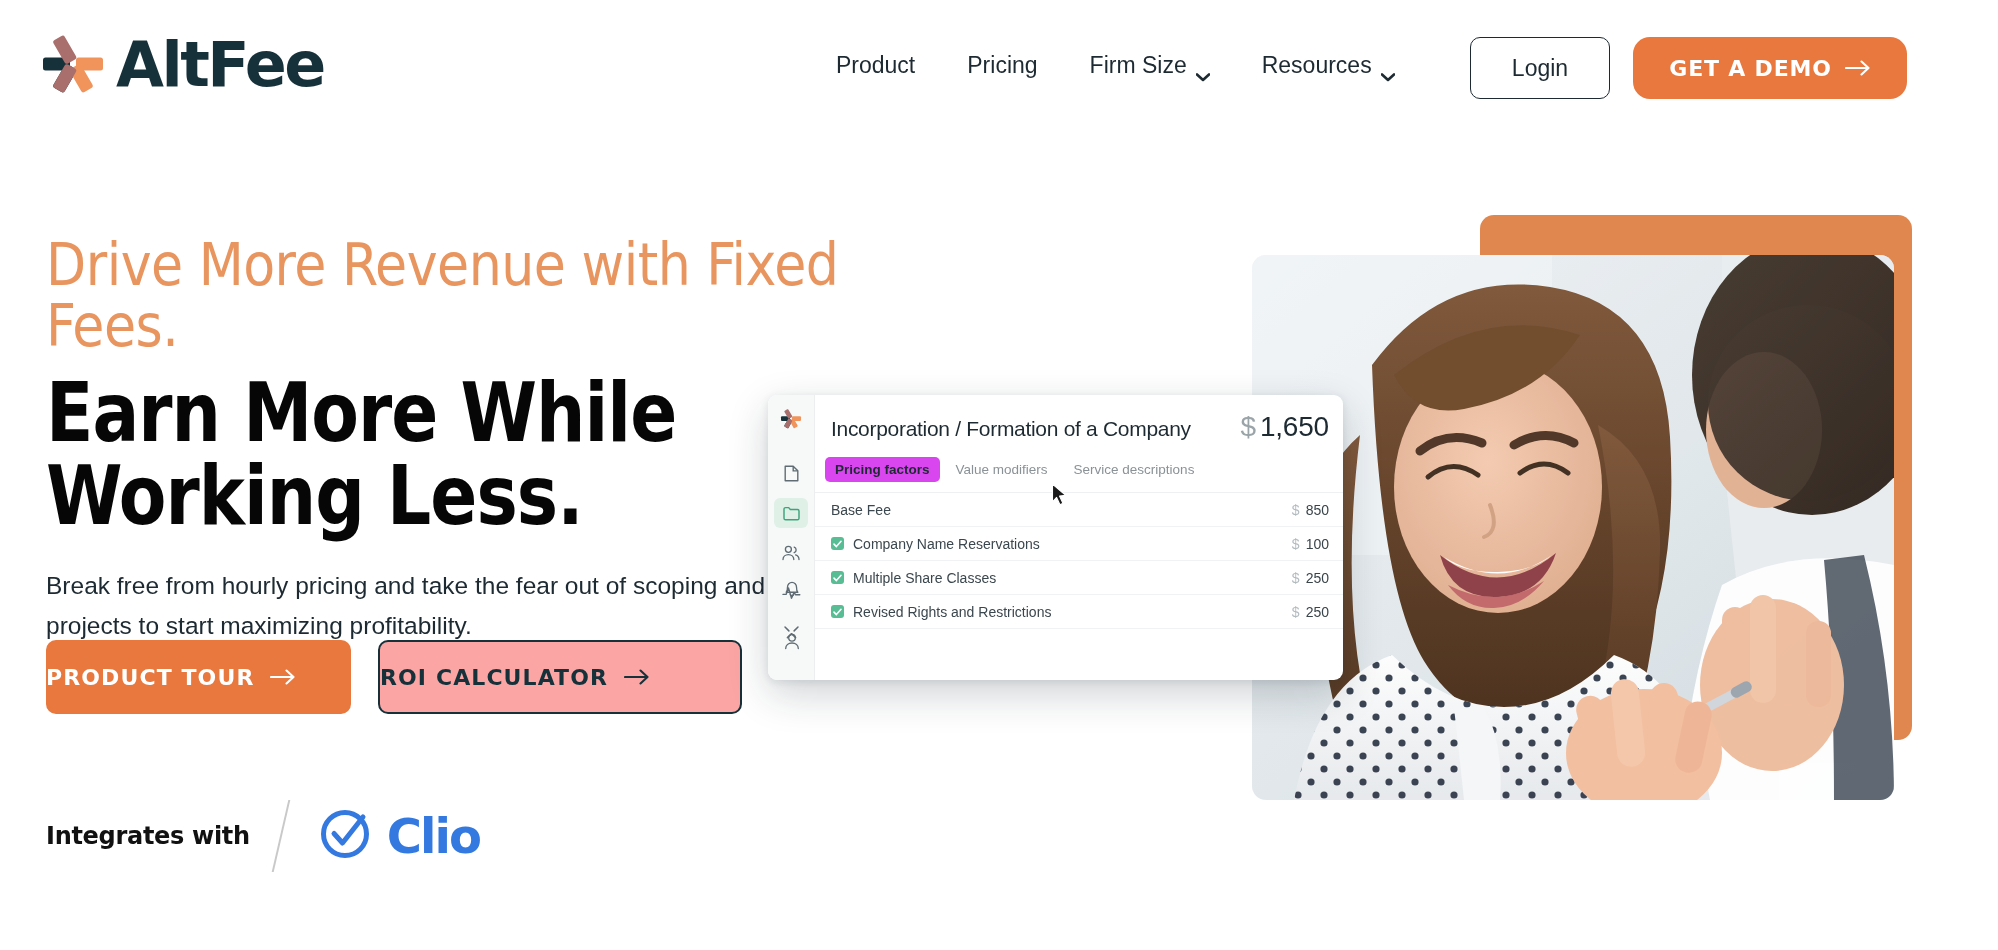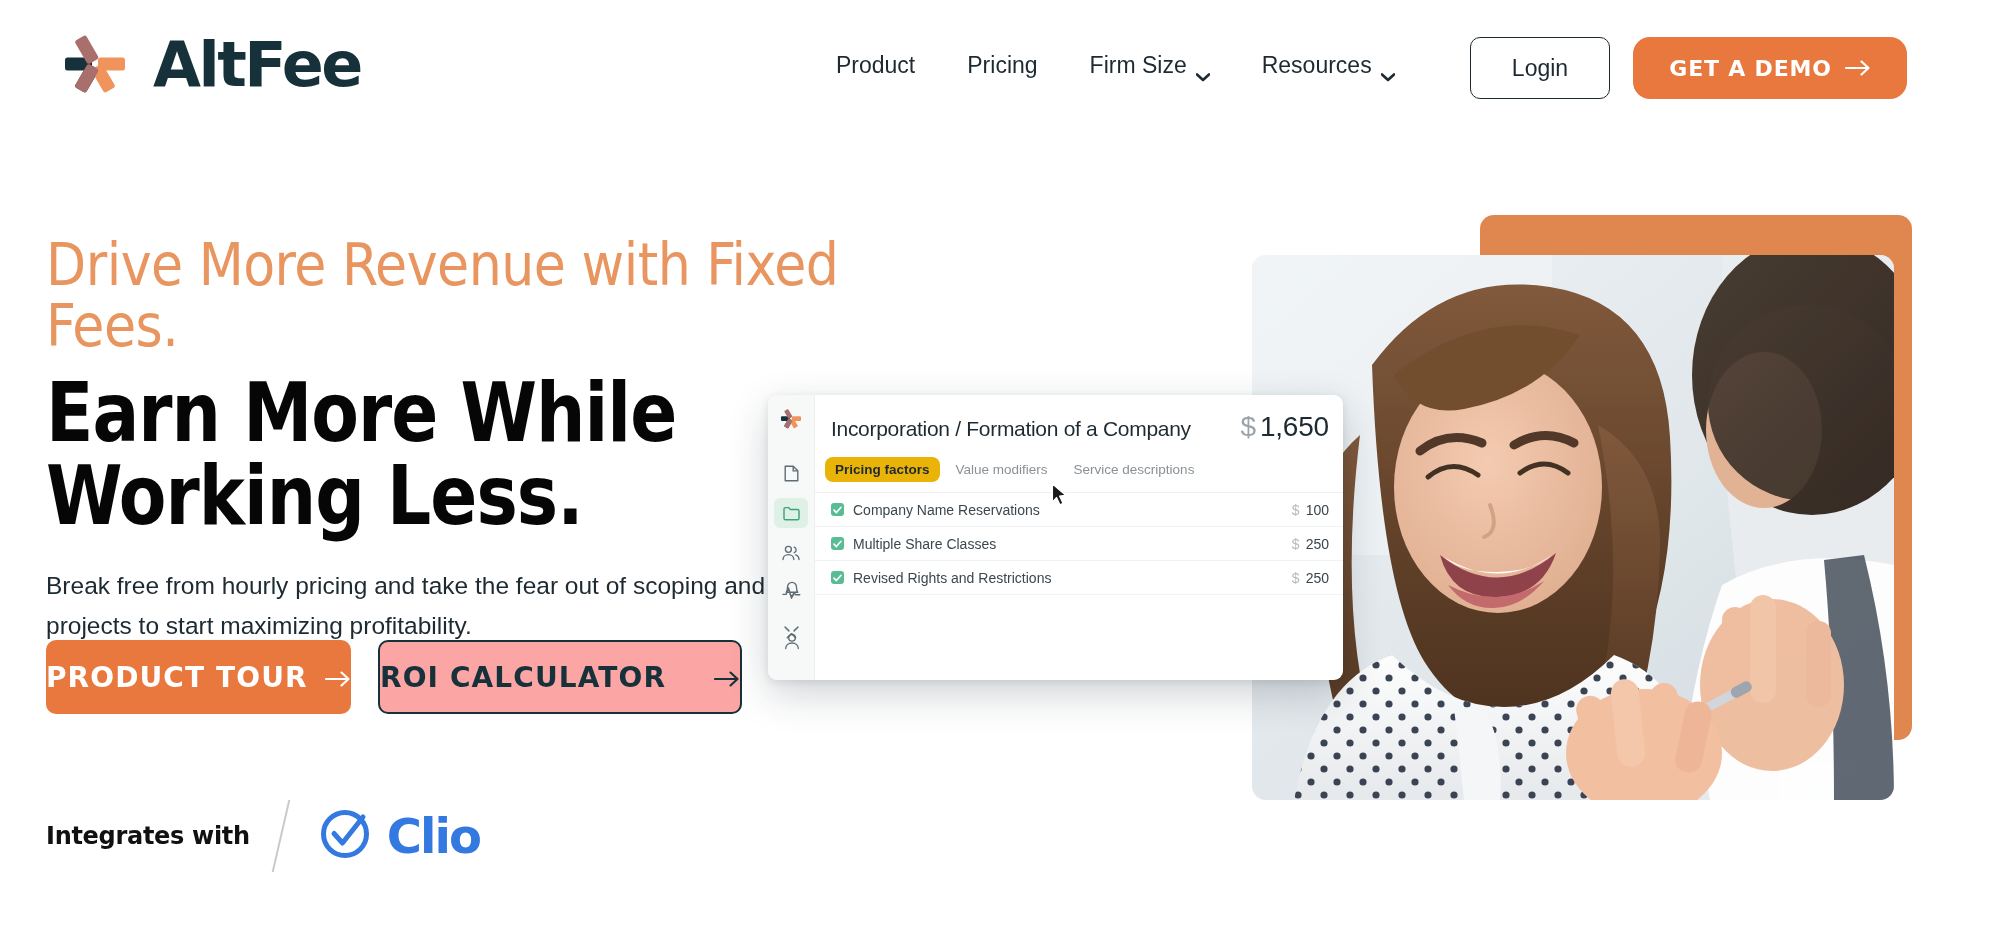--- a/index.html
+++ b/index.html
@@ -1,21 +1,21 @@
 <!DOCTYPE html>
 <html><head>
 <meta charset="utf-8">
 <style>
   * { margin:0; padding:0; box-sizing:border-box; }
   html,body{ width:1998px; height:950px; overflow:hidden; background:#ffffff; }
   body{ font-family:"Liberation Sans", sans-serif; color:#16313a; }
 
   
   .header{ position:absolute; top:0; left:0; width:1998px; height:148px; display:flex; align-items:center; }
-  .logo-wrap{ position:absolute; left:62px; top:33px; display:flex; align-items:center; gap:25px; }
+  .logo-wrap{ position:absolute; left:40px; top:33px; display:flex; align-items:center; gap:10px; }
   .logo-mark{ position:relative; width:66px; height:64px; }
   .logo-mark svg{ display:block; }
   .logo-word{ font-family:"DejaVu Sans", sans-serif; font-weight:bold; font-size:62px; letter-spacing:-2.5px;
               color:#16313a; line-height:1; }
 
   .nav{ position:absolute; left:810px; top:52px; display:flex; align-items:center; gap:0; }
   .nav-item{ font-size:23px; color:#1d2a32; padding:0 26px; display:flex; align-items:center; gap:9px; cursor:pointer; white-space:nowrap;justify-content:center;}
   .chev{ display:inline-block; width:14px; height:9px; }
 
   .btn-login{ position:absolute; left:1470px; top:37px; width:140px; height:62px;
@@ -27,22 +27,22 @@
 
   
   .hero-left{ position:absolute; left:46px; top:235px; width:900px; }
   .eyebrow{ font-family:"DejaVu Sans Condensed","DejaVu Sans", sans-serif; font-size:58px; color:#e8955f;
             line-height:1.05; letter-spacing:-.5px; font-stretch:condensed; }
   .headline{ font-family:"DejaVu Sans Condensed","DejaVu Sans", sans-serif; font-weight:bold; font-size:82px; color:#060606;
              line-height:1.02; letter-spacing:-1px; margin-top:14px; font-stretch:condensed; transform:scaleX(.94); transform-origin:left top;}
   .subcopy{ font-size:24.5px; color:#1d2a32; line-height:1.62; margin-top:28px; width:880px; }
 
   .cta-row{ position:absolute; left:46px; top:640px; display:flex; align-items:center; gap:27px; }
-  .cta{ height:74px; border-radius:10px; display:flex; align-items:center; justify-content:space-between; gap:16px;
-        font-family:"DejaVu Sans", sans-serif; font-weight:bold; font-size:28px; letter-spacing:1.1px; cursor:pointer; }
+  .cta{ height:74px; border-radius:10px; display:flex; align-items:center; justify-content:flex-start; gap:16px;
+        font-family:"DejaVu Sans", sans-serif; font-weight:bold; font-size:22px; letter-spacing:1.1px; cursor:pointer; }
   .cta-primary{ width:305px; background:#e8783e; color:#fff; }
   .cta-secondary{ width:364px; background:#fca5a5; color:#16313a; border:2px solid #16313a; }
 
   .integrates{ position:absolute; left:46px; top:800px; display:flex; align-items:center; }
   .integrates-label{ font-family:"DejaVu Sans", sans-serif; font-weight:bold; font-size:24px; color:#111; letter-spacing:-.3px; }
   .slash{ width:2px; height:72px; background:#c9c9c9; margin:0 0 0 30px; transform:skewX(-13deg); }
   .clio{ display:flex; align-items:center; gap:15px; margin-left:36px; }
   .clio-word{ font-family:"DejaVu Sans", sans-serif; font-weight:bold; font-size:48px; color:#3479e0; letter-spacing:-2px; line-height:1; }
 
   
@@ -61,21 +61,21 @@
   .rail-bottom{ position:absolute; bottom:14px; left:0; width:47px; display:flex; flex-direction:column; align-items:center; gap:12px; }
 
   .app-body{ flex:1; padding:0 0 0 0; position:relative; }
   .app-head{ display:flex; align-items:baseline; justify-content:space-between; padding:16px 14px 0 16px;}
   .app-title{ font-size:21px; color:#1d2a32; letter-spacing:-.3px; }
   .app-price{ font-size:28px; color:#1d2a32; letter-spacing:-.2px; white-space:nowrap; }
   .app-price .cur{ color:#9aa4a9; margin-right:4px; }
 
   .app-tabs{ display:flex; align-items:center; gap:6px; padding:14px 0 10px 10px; }
   .app-tab{ font-size:13.5px; color:#8a9297; padding:5px 10px; border-radius:5px; cursor:pointer; white-space:nowrap;}
-  .app-tab.active{ background:#eab308; color:#1d2a32; font-weight:bold;border-radius:8px; }
+  .app-tab.active{ background:#d946ef; color:#1d2a32; font-weight:bold; }
 
   .app-rows{ border-top:1px solid #eef0f1; }
   .app-row{ display:flex; align-items:center; height:34px; padding:0 14px 0 16px; border-bottom:1px solid #f0f2f3; }
   .app-row .lbl{ font-size:14px; color:#3b474e; flex:1; display:flex; align-items:center; gap:9px; white-space:nowrap;}
   .chk{ width:13px; height:13px; border-radius:3px; background:#58bd94; display:inline-flex; align-items:center; justify-content:center; flex:none;}
   .amt{ font-size:14px; color:#39444a; white-space:nowrap; }
   .amt .cur{ color:#b3bbbf; margin-right:6px; }
   .amt .qty{ color:#39444a; }
   .amt .xsym{ color:#b3bbbf; margin:0 5px; }
 
@@ -344,20 +344,26 @@
       </div>
 
       <div class="app-tabs">
         <div class="app-tab active">Pricing factors</div>
         <div class="app-tab">Value modifiers</div>
         <div class="app-tab">Service descriptions</div>
       </div>
 
       <div class="app-rows">
 
+        <div class="app-row">
+          <div class="lbl">Base Fee</div>
+          <div class="amt">
+            <span class="cur">$</span><span>850</span>
+          </div>
+        </div>
 
         <div class="app-row">
           <div class="lbl">
             <span class="chk">
               <svg width="9" height="8" viewBox="0 0 9 8">
                   <path d="M1 4.1l2.4 2.5L8 1.3" fill="none" stroke="#fff" stroke-width="1.6" stroke-linecap="round" stroke-linejoin="round"></path>
                 </svg>
             </span>
             <span>Company Name Reservations</span>
           </div>

